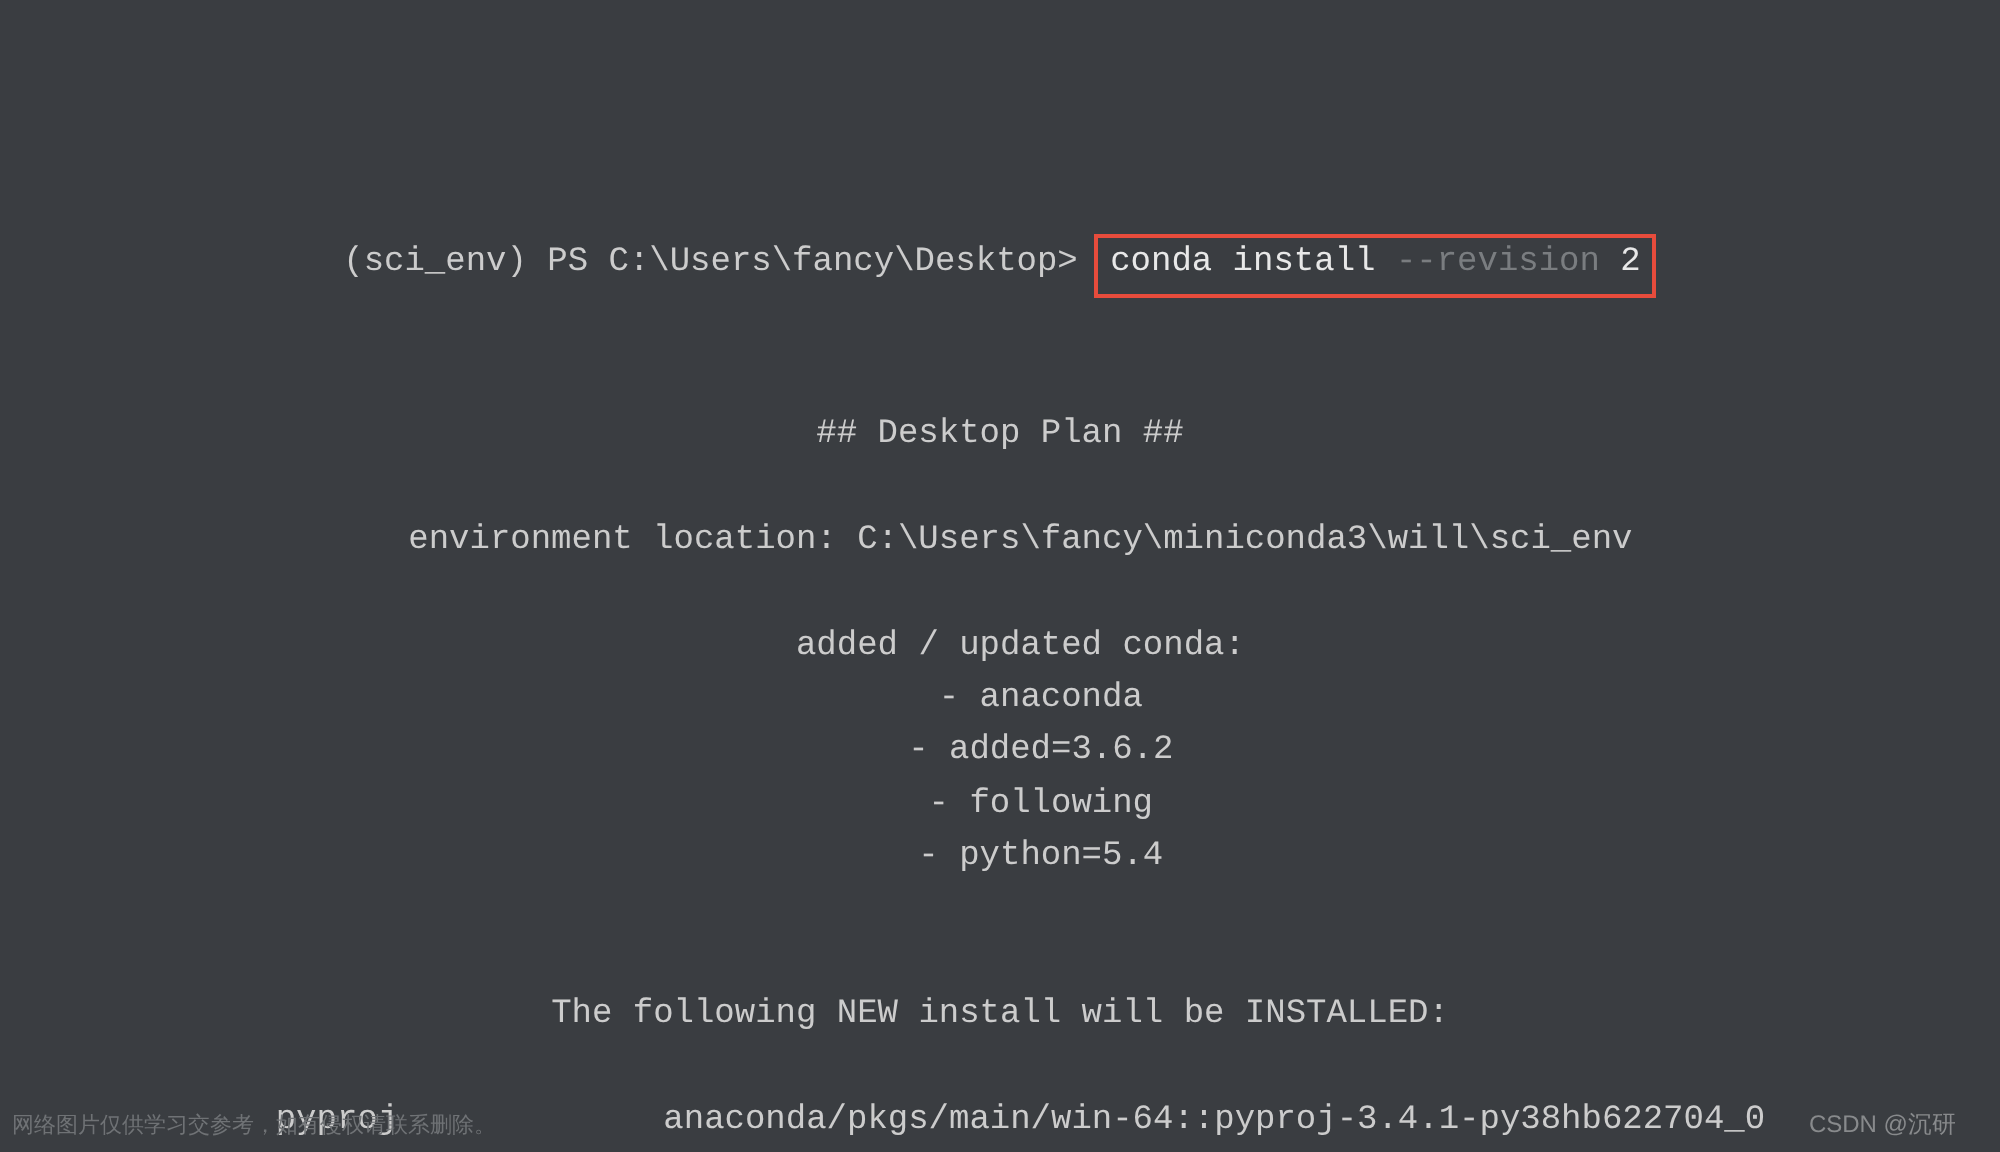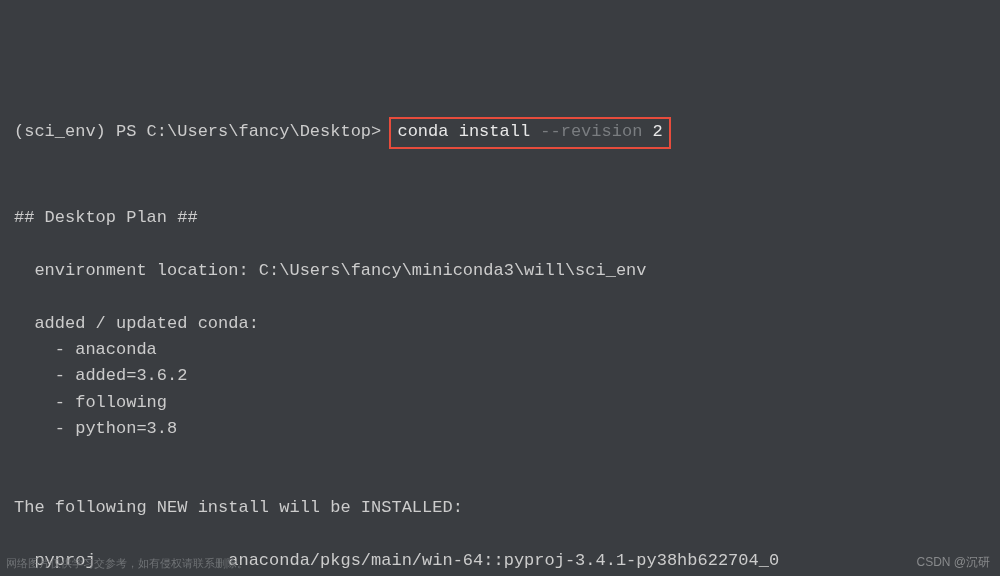--- a/index.html
+++ b/index.html
@@ -1,18 +1,19 @@
 <!DOCTYPE html>
 <html><head>
   <meta charset="utf-8">
   <style>
     * {
       margin: 0;
       padding: 0;
       box-sizing: border-box;
+      text-align: center;
     }
     body {
       background-color: #3a3d41;
       color: #cccccc;
       font-family: 'Consolas', 'Courier New', monospace;
       font-size: 17px;
       line-height: 1.55;
       padding: 12px 14px;
       width: 1000px;
       height: 576px;
@@ -46,21 +47,21 @@
       bottom: 4px;
       left: 6px;
       font-size: 11px;
       color: #6f7275;
       font-family: sans-serif;
       white-space: normal;
     }
     .watermark-right {
       position: absolute;
       bottom: 4px;
-      right: 10px;
+      right: 22px;
       font-size: 12px;
       color: #888a8c;
       font-family: sans-serif;
       white-space: normal;
     }
   </style>
 </head>
 <body>
 
 
@@ -68,21 +69,21 @@
 <div class="prompt-line"><span class="prompt-text">(sci_env) PS C:\Users\fancy\Desktop&gt; </span><span class="highlighted-box"><span class="cmd-white">conda</span><span class="cmd-white"> install </span><span class="cmd-dim">--revision</span><span class="cmd-white"> 2</span></span></div>
 <div class="terminal-output">
 <span>## Desktop Plan ##</span>
 
 <span>  environment location: C:\Users\fancy\miniconda3\will\sci_env</span>
 
 <span>  added / updated conda:</span>
 <span>    - anaconda</span>
 <span>    - added=3.6.2</span>
 <span>    - following</span>
-<span>    - python=3.8</span>
+<span>    - python=5.4</span>
 
 
 <span>The following NEW install will be INSTALLED:</span>
 
 <span>  pyproj             anaconda/pkgs/main/win-64::pyproj-3.4.1-py38hb622704_0</span>
 
 
 
 
 

